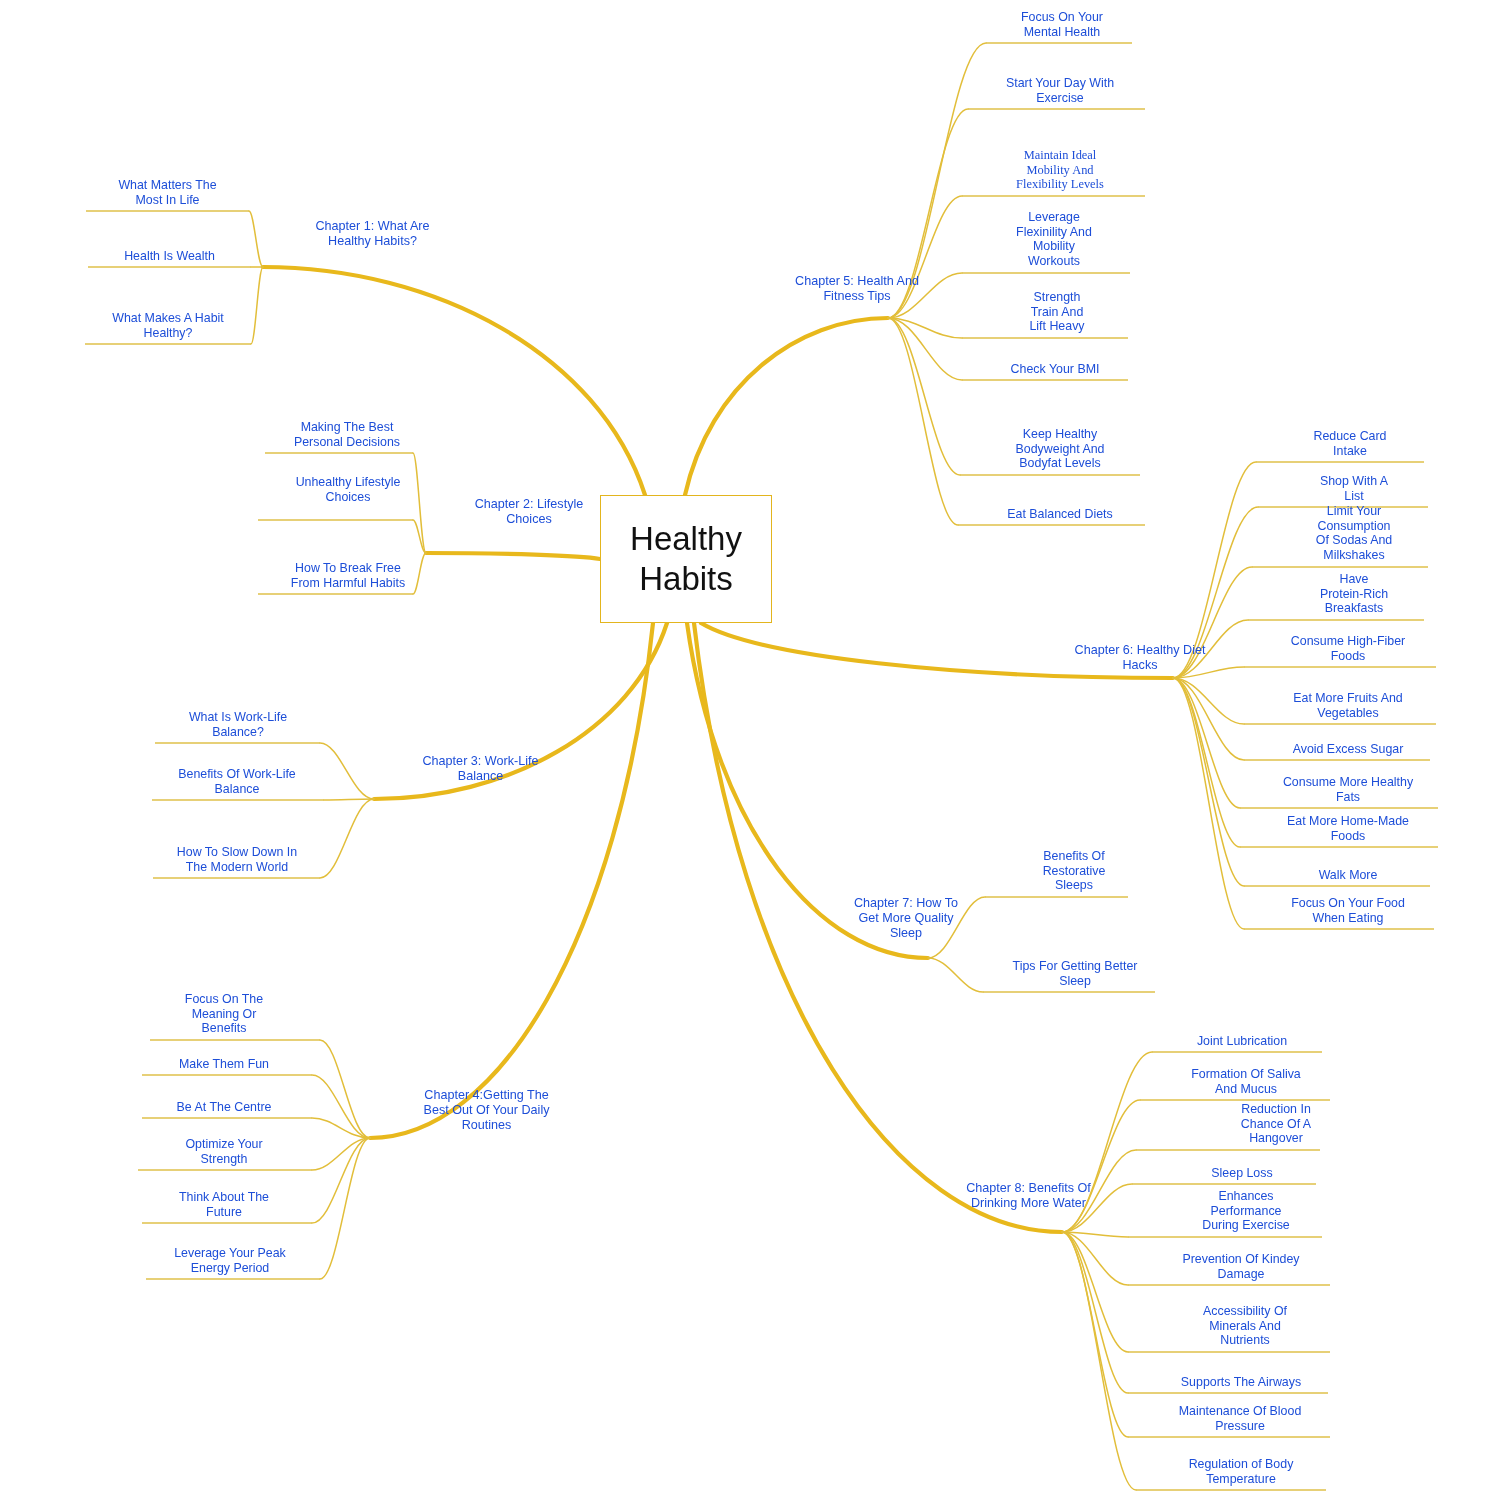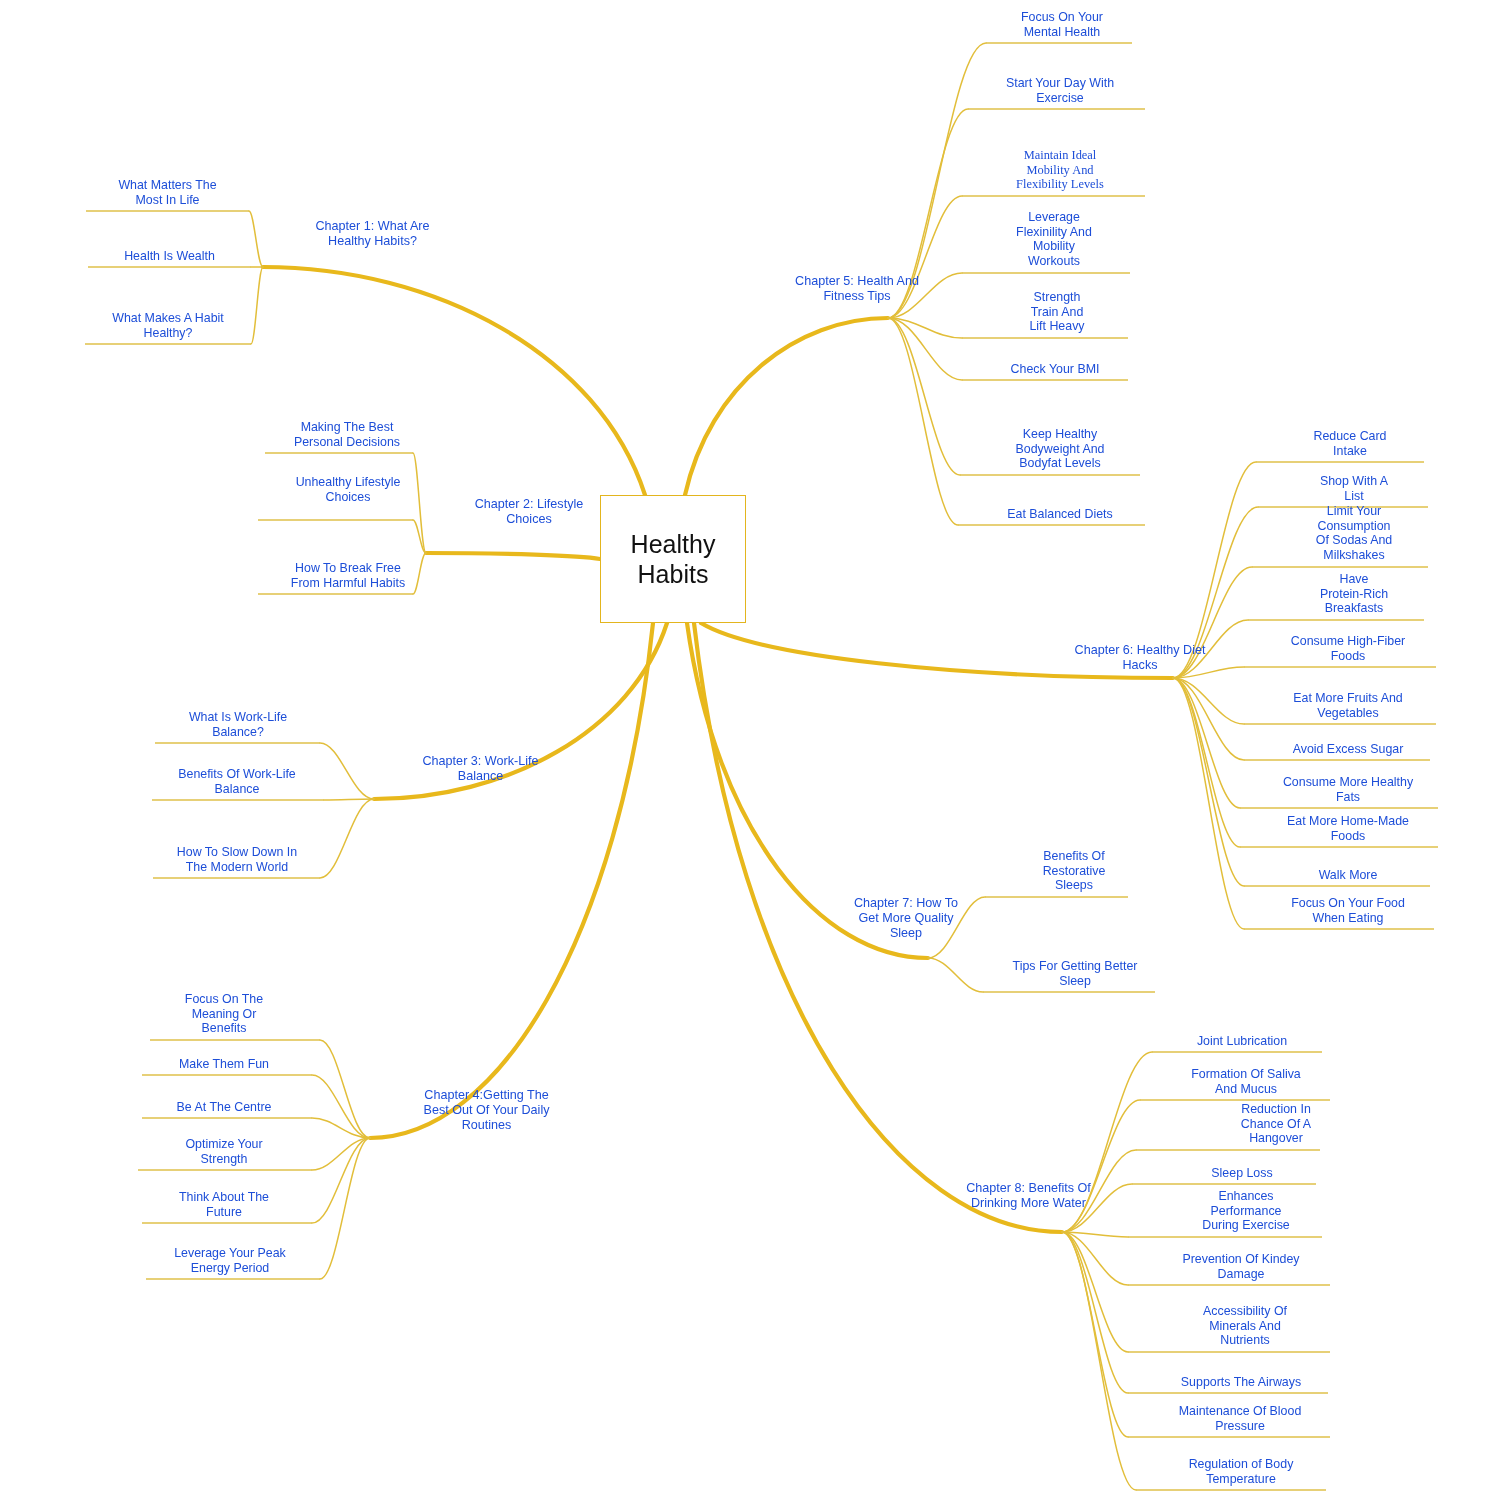--- a/index.html
+++ b/index.html
@@ -1,24 +1,24 @@
 <!DOCTYPE html>
 <html><head>
 <meta charset="utf-8">
 <style>
   html,body{margin:0;padding:0;background:#ffffff;}
   body{width:1500px;height:1500px;font-family:"Liberation Sans",sans-serif;}
   #mindmap{position:relative;width:1500px;height:1500px;overflow:hidden;background:#fff;}
   #edges{position:absolute;left:0;top:0;width:1500px;height:1500px;}
   .node{position:absolute;color:#1d4ed8;line-height:1.18;text-align:center;}
   .root-node{
-    width:146px;height:128px;
+    width:172px;height:128px;
     border:1.6px solid #E3B51E;background:#ffffff;
     display:flex;align-items:center;justify-content:center;
-    font-size:25px;font-weight:400;line-height:1.22;color:#111;
+    font-size:33px;font-weight:400;line-height:1.22;color:#111;
     box-sizing:border-box;
   }
   .chapter-node{font-size:12.6px;}
   .leaf-node{font-size:12.4px;}
   .nlabel{display:block;white-space:pre-line;}
 </style>
 </head>
 <body>
 
 <div id="mindmap">

